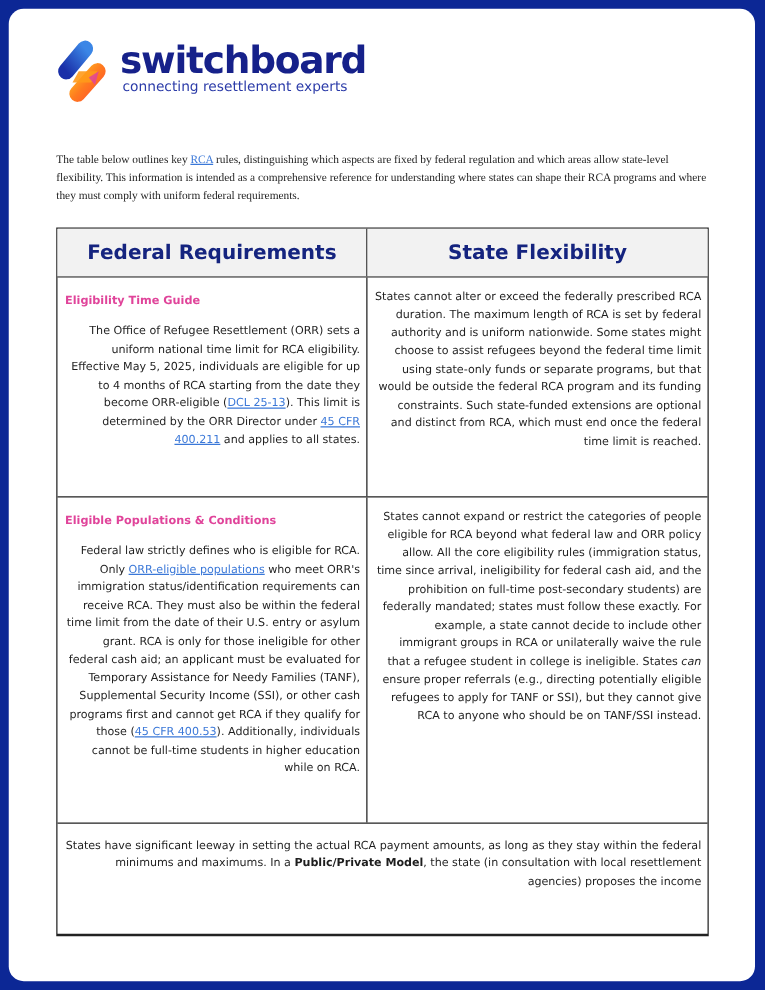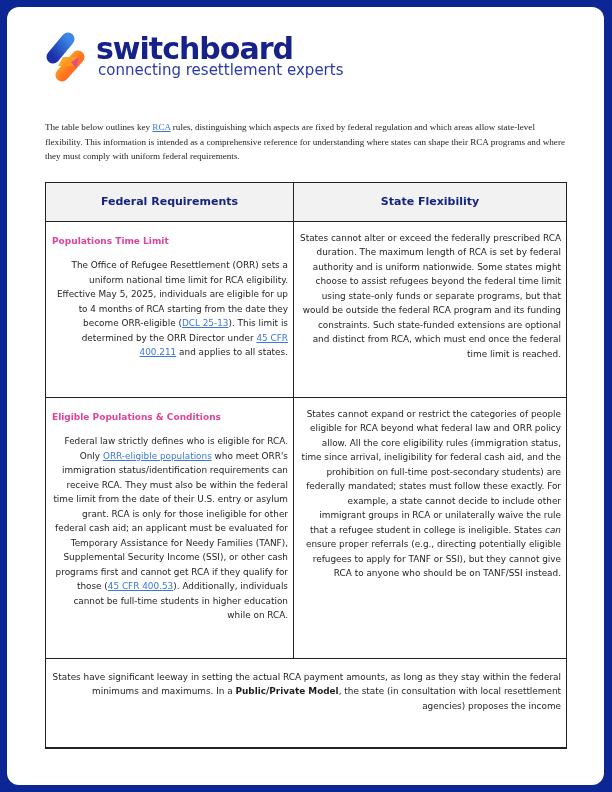--- a/index.html
+++ b/index.html
@@ -34,21 +34,21 @@
     font-weight: bold;
     font-size: 30px;
     letter-spacing: -1px;
     color: #16218a;
     line-height: 30px;
   }
   .logo-tag {
     position: absolute;
     left: 55px; top: 34px;
     font-family: "DejaVu Sans", sans-serif;
-    font-size: 15px;
+    font-size: 11px;
     color: #2a3aa8;
     line-height: 12px;
     white-space: nowrap;
   }
   .title {
     position: absolute;
     left: 38px; top: 78px;
     font-family: "DejaVu Sans", sans-serif;
     font-weight: bold;
     font-size: 17.5px;
@@ -87,21 +87,21 @@
     font-size: 8.9px;
     line-height: 14.5px;
     color: #1e1e1e;
   }
   .cell.left { width: 248px; border-right: 1.5px solid #222; }
   .cell.right { flex: 1; padding-left: 6px; }
   .head .cell {
     background: #f2f2f2;
     text-align: center;
     font-weight: bold;
-    font-size: 11px;
+    font-size: 16px;
     color: #15247f;
     padding: 12px 0 11px 0;
   }
   .section-title {
     color: #e0449a;
     font-weight: bold;
     font-size: 9px;
     margin: 3px 0 10px 0;
   }
   .cell p { margin: 0; text-align: right; }
@@ -142,21 +142,21 @@
   <p class="intro"><span>The table below outlines key </span><a class="link">RCA</a><span> rules, distinguishing which aspects are fixed by federal regulation and which areas allow state-level flexibility. This information is intended as a comprehensive reference for understanding where states can shape their RCA programs and where they must comply with uniform federal requirements.</span></p>
 
   <div class="table">
     <div class="row head">
       <div class="cell left">Federal Requirements</div>
       <div class="cell right">State Flexibility</div>
     </div>
 
     <div class="row row-1">
       <div class="cell left">
-        <div class="section-title">Populations Time Limit</div>
+        <div class="section-title">Eligibility Time Guide</div>
         <p><span>The Office of Refugee Resettlement (ORR) sets a uniform national time limit for RCA eligibility. Effective May 5, 2025, individuals are eligible for up to 4 months of RCA starting from the date they become ORR-eligible (</span><a class="link">DCL 25-13</a><span>). This limit is determined by the ORR Director under </span><a class="link">45 CFR 400.211</a><span> and applies to all states.</span></p>
       </div>
       <div class="cell right">
         <p>States cannot alter or exceed the federally prescribed RCA duration. The maximum length of RCA is set by federal authority and is uniform nationwide. Some states might choose to assist refugees beyond the federal time limit using state-only funds or separate programs, but that would be outside the federal RCA program and its funding constraints. Such state-funded extensions are optional and distinct from RCA, which must end once the federal time limit is reached.</p>
       </div>
     </div>
 
     <div class="row row-2">
       <div class="cell left">
         <div class="section-title">Eligible Populations &amp; Conditions</div>

